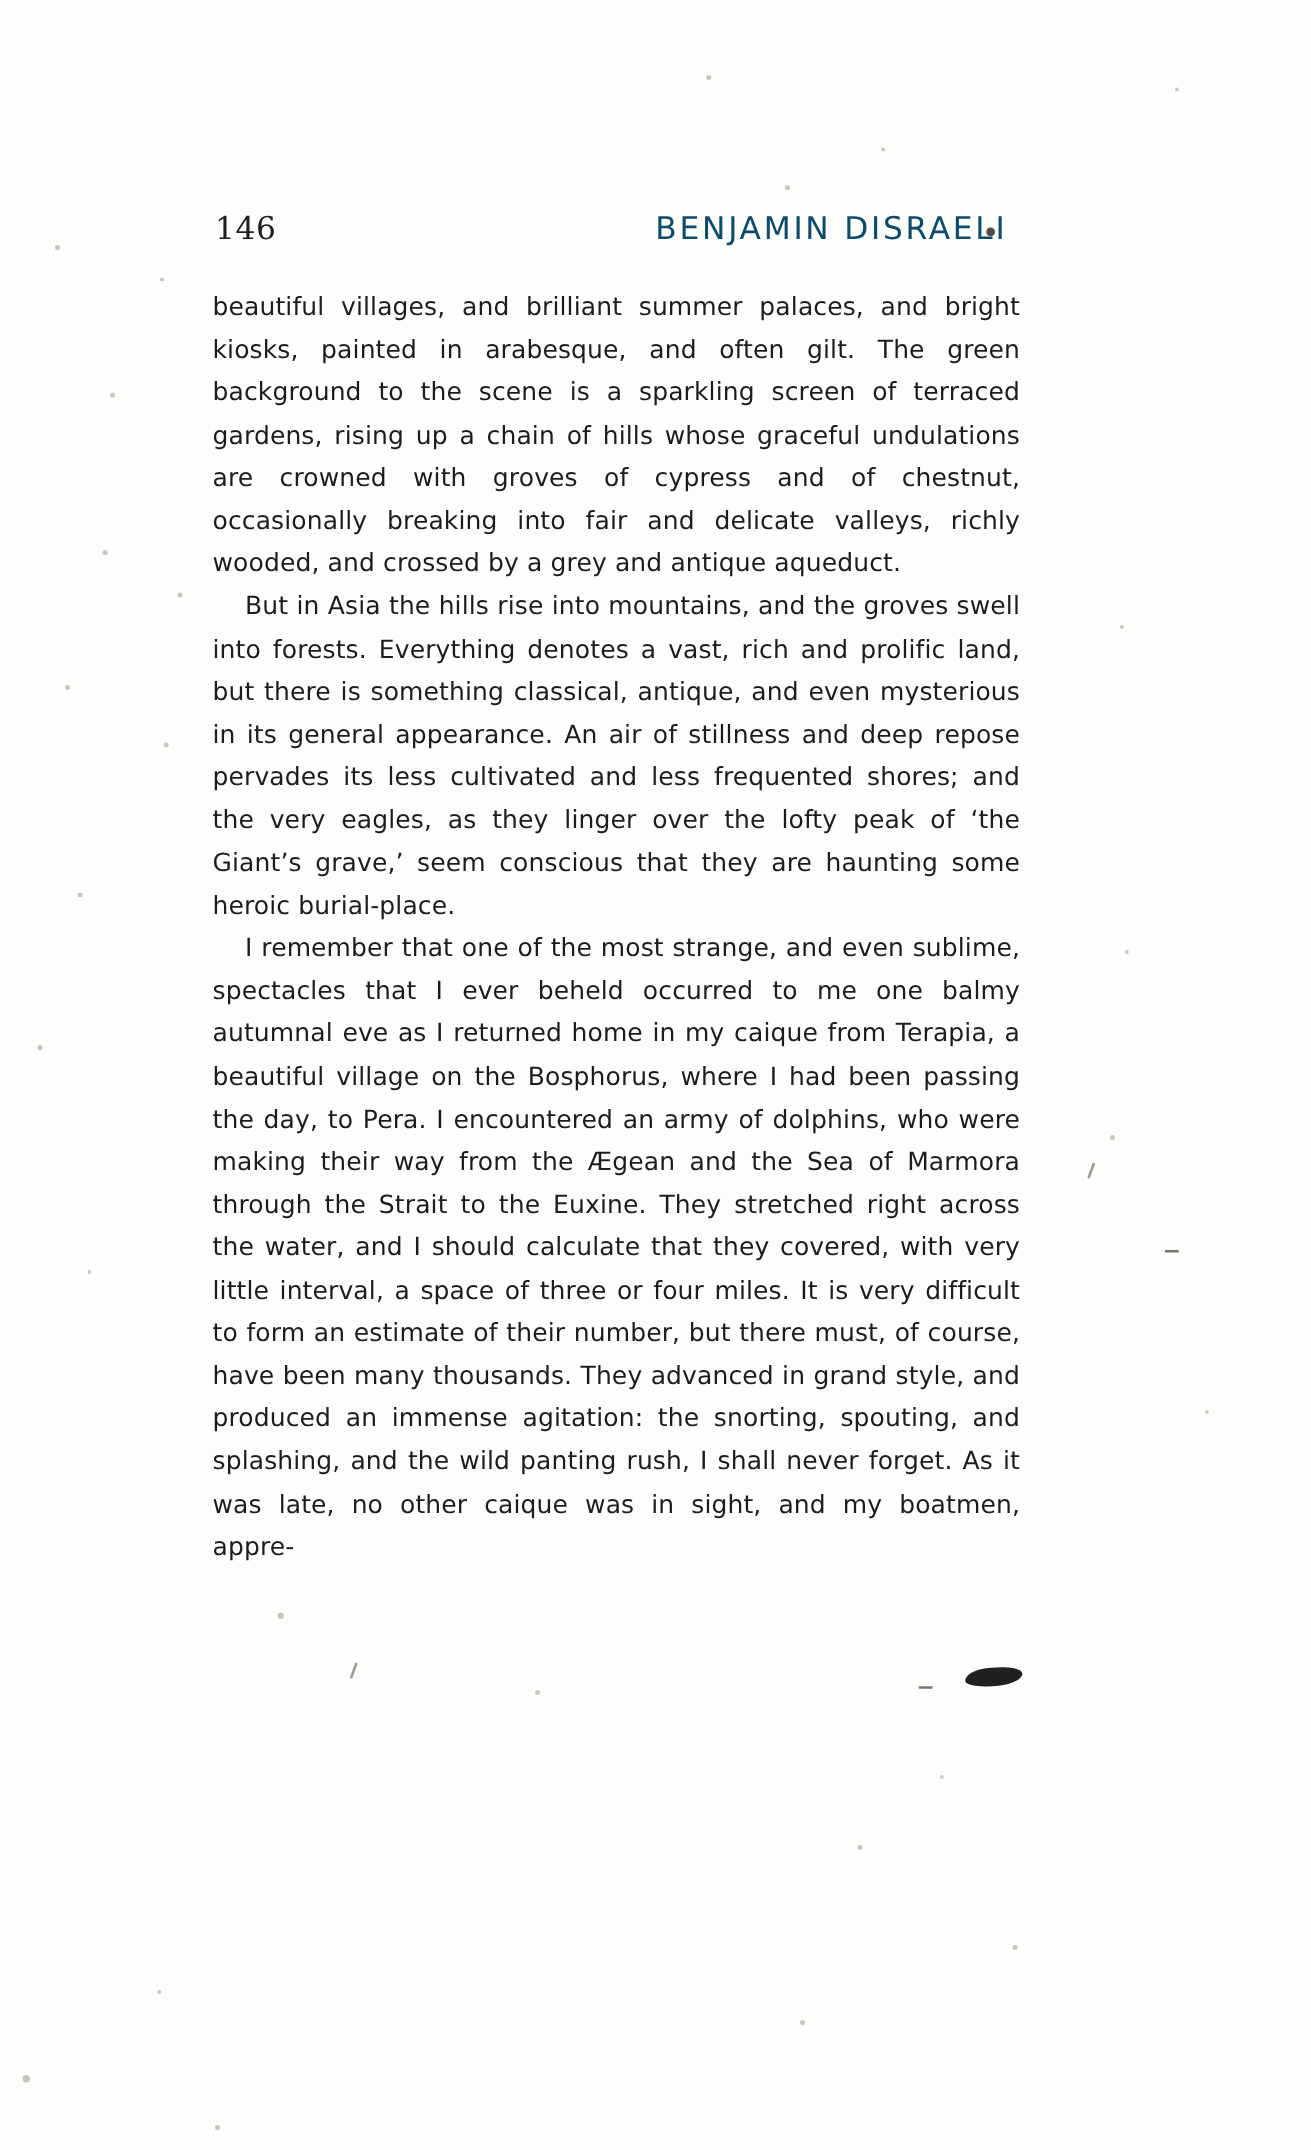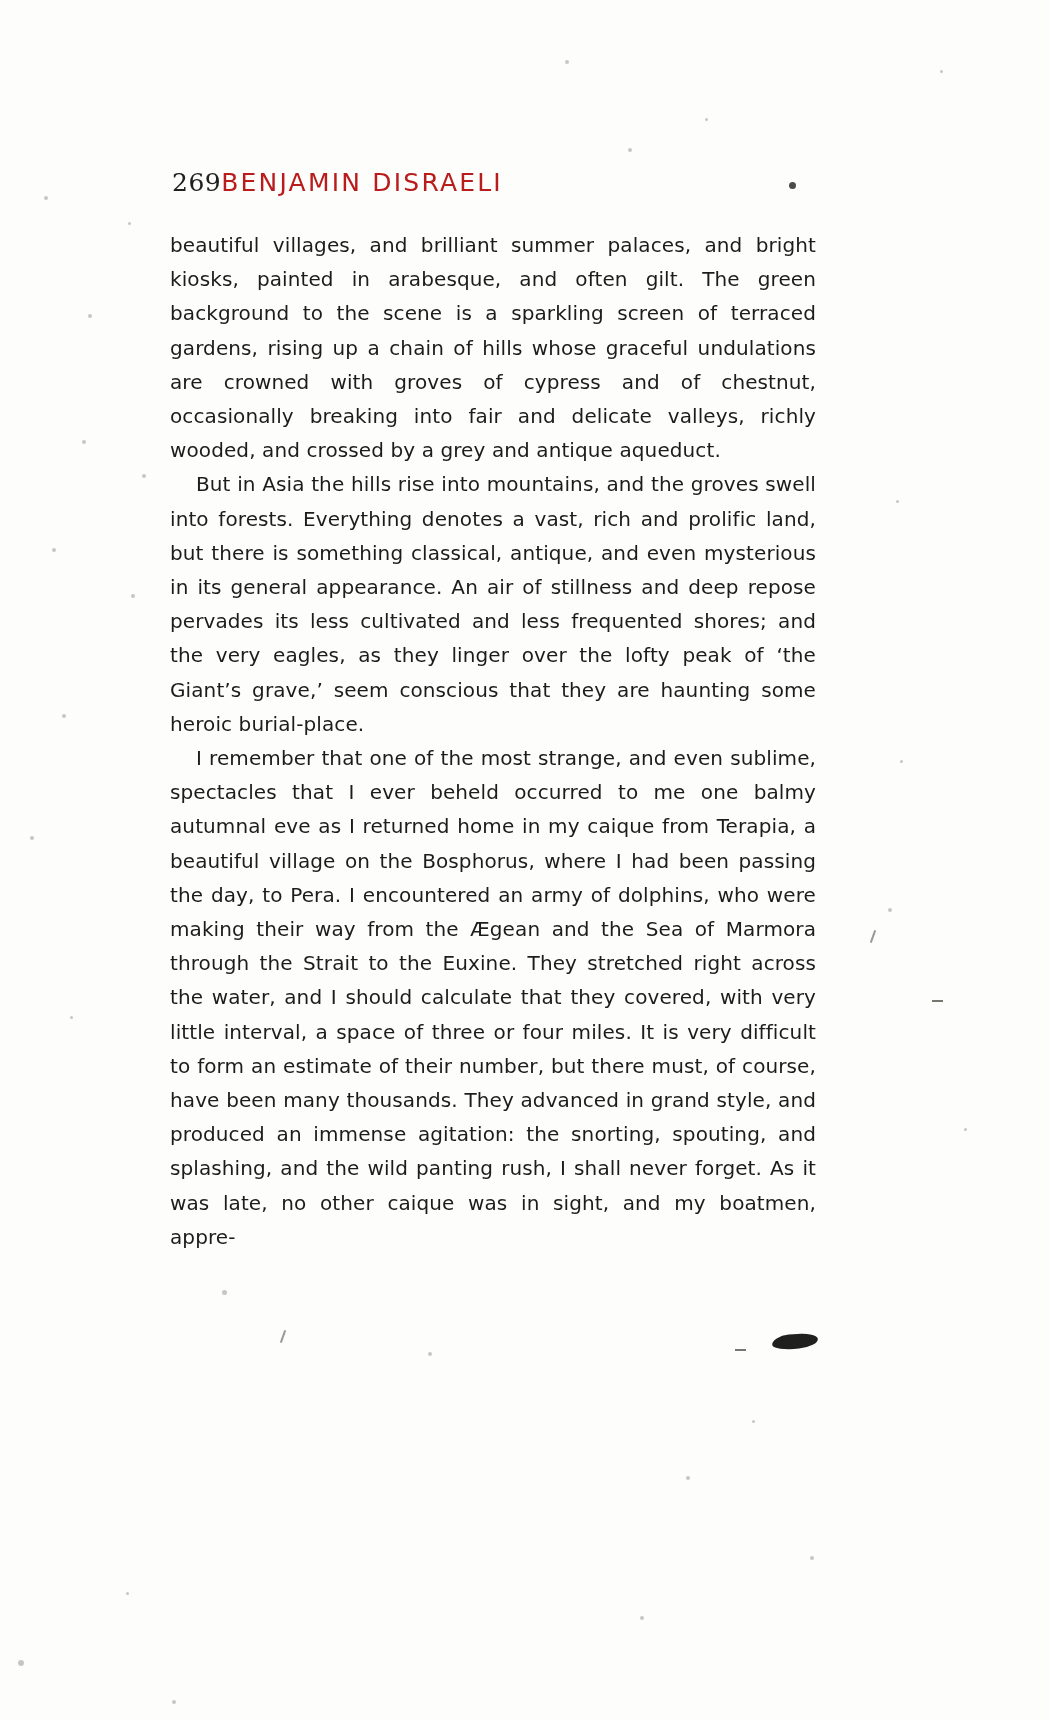--- a/index.html
+++ b/index.html
@@ -33,25 +33,25 @@
     align-items: baseline;
   }
   .folio {
     font-family: "DejaVu Serif", serif;
     font-size: 25px;
     letter-spacing: 0.5px;
     color: #20201e;
   }
   .head-title {
     flex: 1;
-    text-align: left;
+    text-align: right;
     font-family: "DejaVu Sans", sans-serif;
     font-size: 25px;
     letter-spacing: 2.2px;
-    color: #b91c1c;
+    color: #0c4a6e;
     padding-right: 26px;
   }
 
   
   .textblock {
     position: absolute;
     top: 228px;
     left: 170px;
     width: 646px;
   }
@@ -106,21 +106,21 @@
     background: #55554f;
     opacity: 0.8;
   }
 </style>
 </head>
 <body>
 
 <div class="page">
 
   <div class="running-head">
-    <span class="folio">269</span>
+    <span class="folio">146</span>
     <span class="head-title">BENJAMIN  DISRAELI</span>
   </div>
 
   <div class="mark-dot" style="top:182px; left:789px;"></div>
 
   <div class="textblock">
     <p class="para">beautiful villages, and brilliant summer palaces, and bright kiosks, painted in arabesque, and often gilt. The green background to the scene is a sparkling screen of terraced gardens, rising up a chain of hills whose graceful undulations are crowned with groves of cypress and of chestnut, occasionally breaking into fair and delicate valleys, richly wooded, and crossed by a grey and antique aqueduct.</p>
     <p class="para">But in Asia the hills rise into mountains, and the groves swell into forests.  Everything denotes a vast, rich and prolific land, but there is something classical, antique, and even mysterious in its general appearance.  An air of stillness and deep repose pervades its less cultivated and less frequented shores; and the very eagles, as they linger over the lofty peak of ‘the Giant’s grave,’ seem conscious that they are haunting some heroic burial-place.</p>
     <p class="para">I remember that one of the most strange, and even sublime, spectacles that I ever beheld occurred to me one balmy autumnal eve as I returned home in my caique from Terapia, a beautiful village on the Bosphorus, where I had been passing the day, to Pera.  I encountered an army of dolphins, who were making their way from the Ægean and the Sea of Marmora through the Strait to the Euxine.  They stretched right across the water, and I should calculate that they covered, with very little interval, a space of three or four miles.  It is very difficult to form an estimate of their number, but there must, of course, have been many thousands.  They advanced in grand style, and produced an immense agitation: the snorting, spouting, and splashing, and the wild panting rush, I shall never forget.  As it was late, no other caique was in sight, and my boatmen, appre-</p>
   </div>

